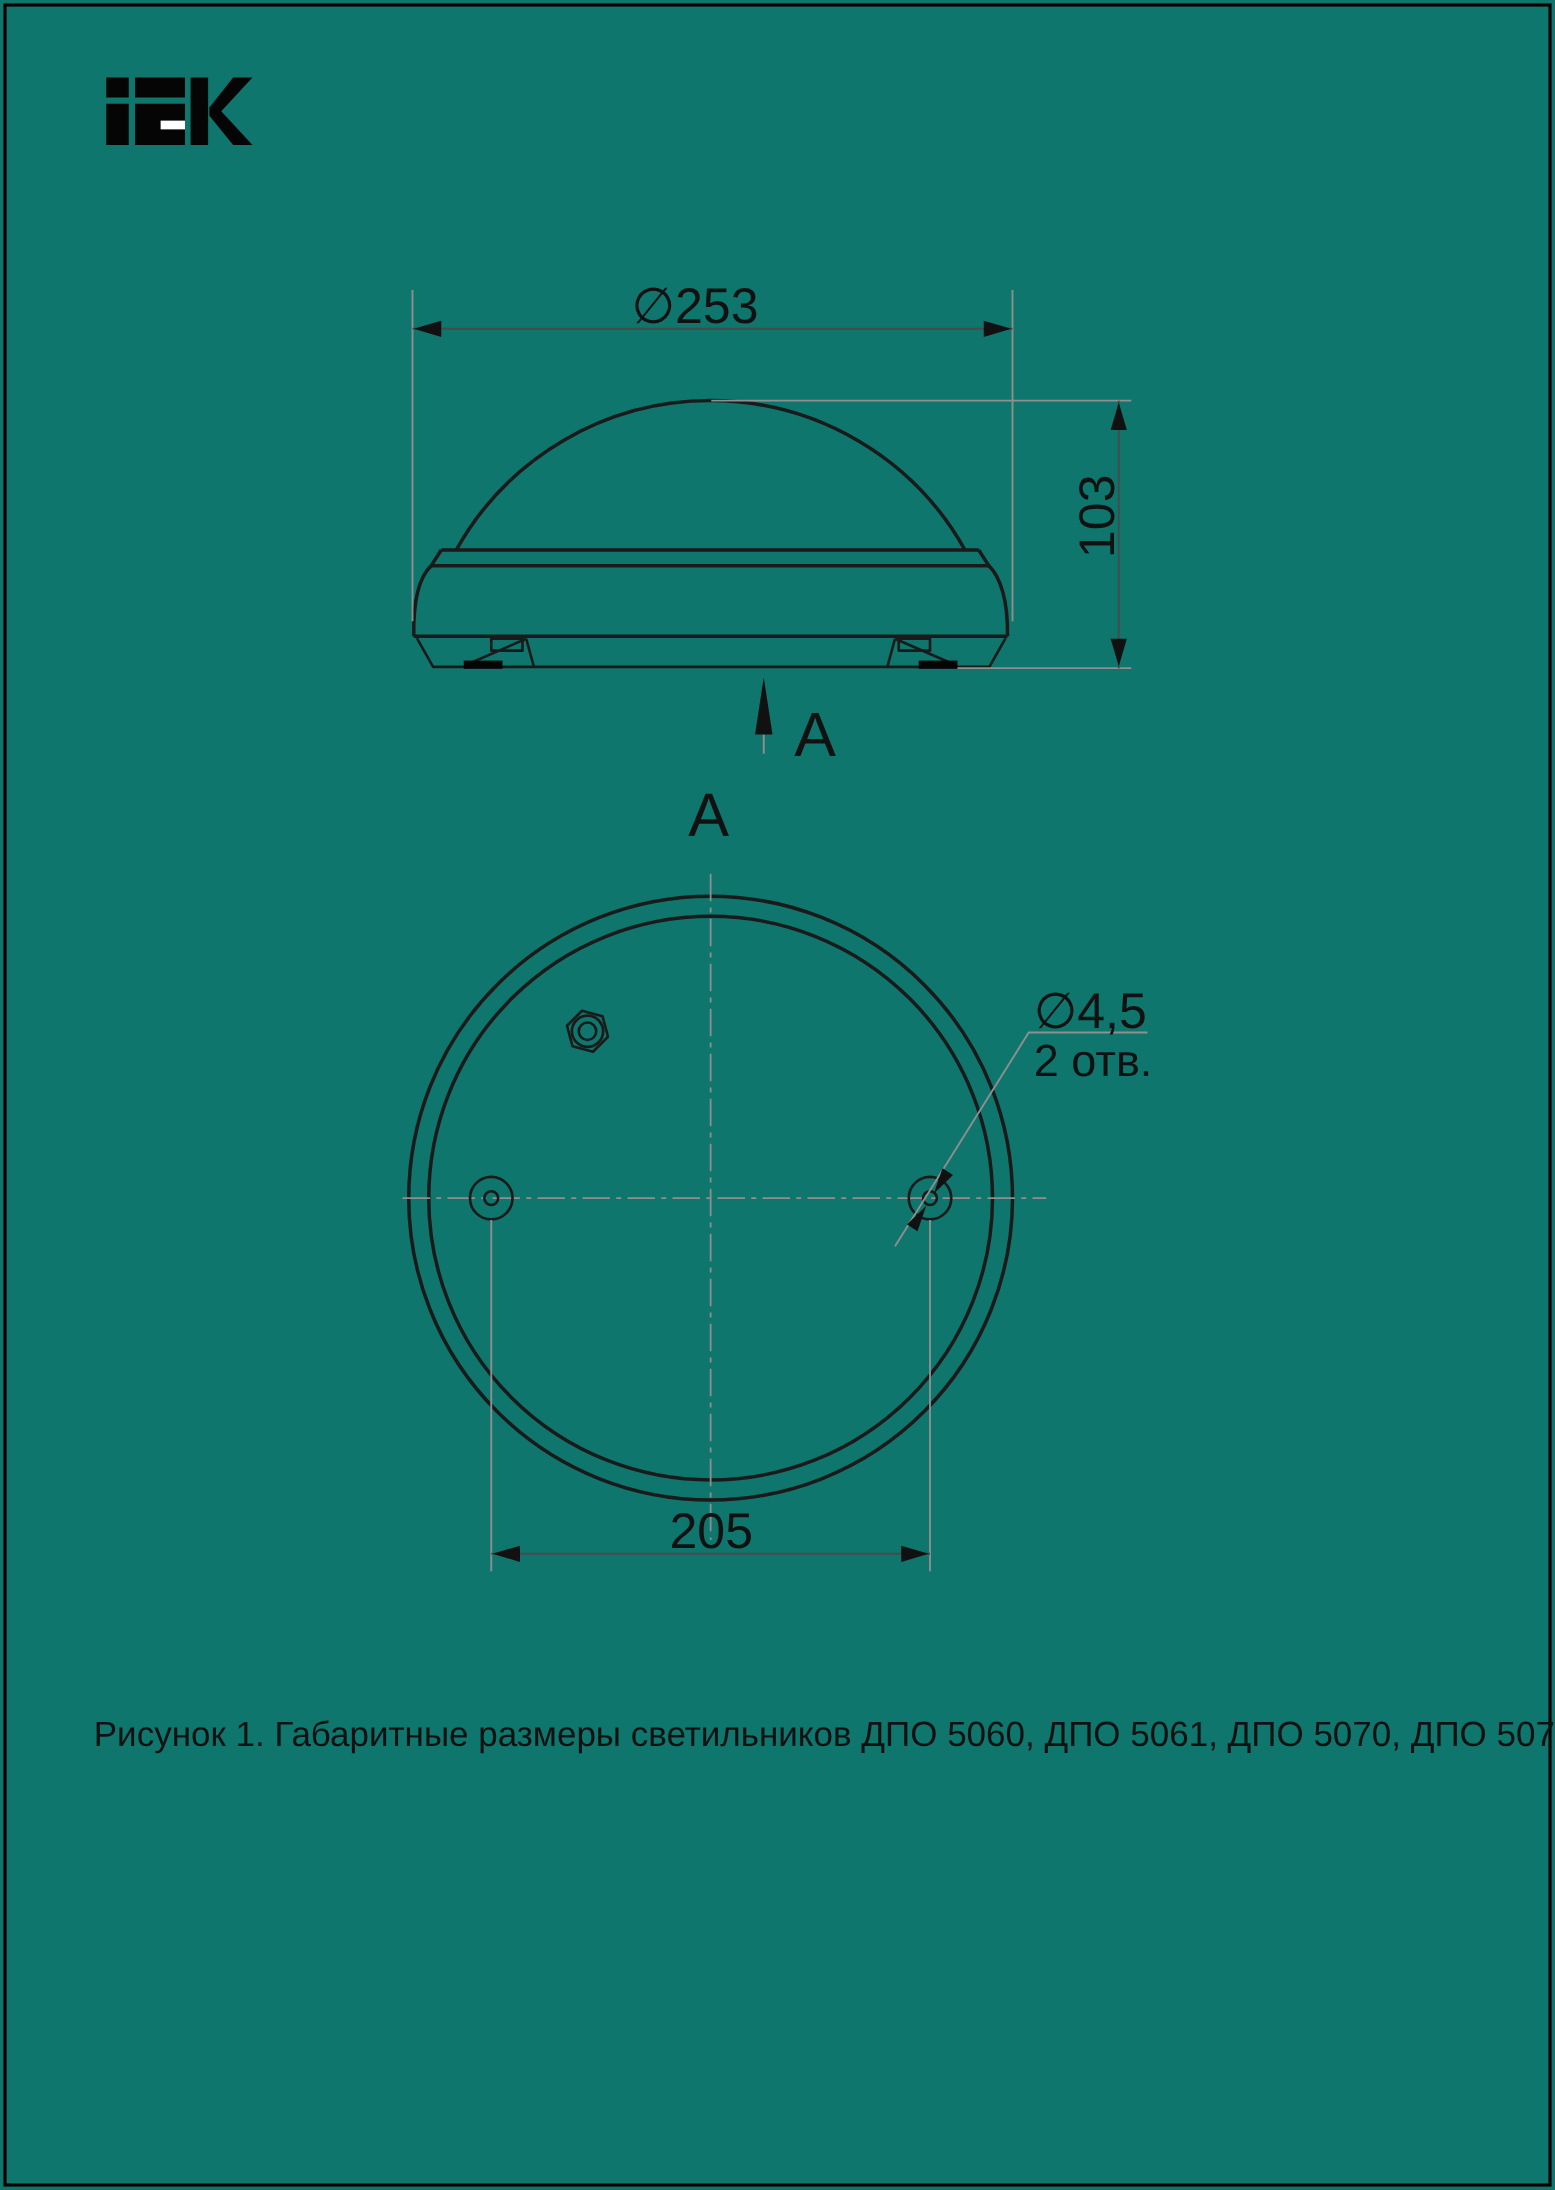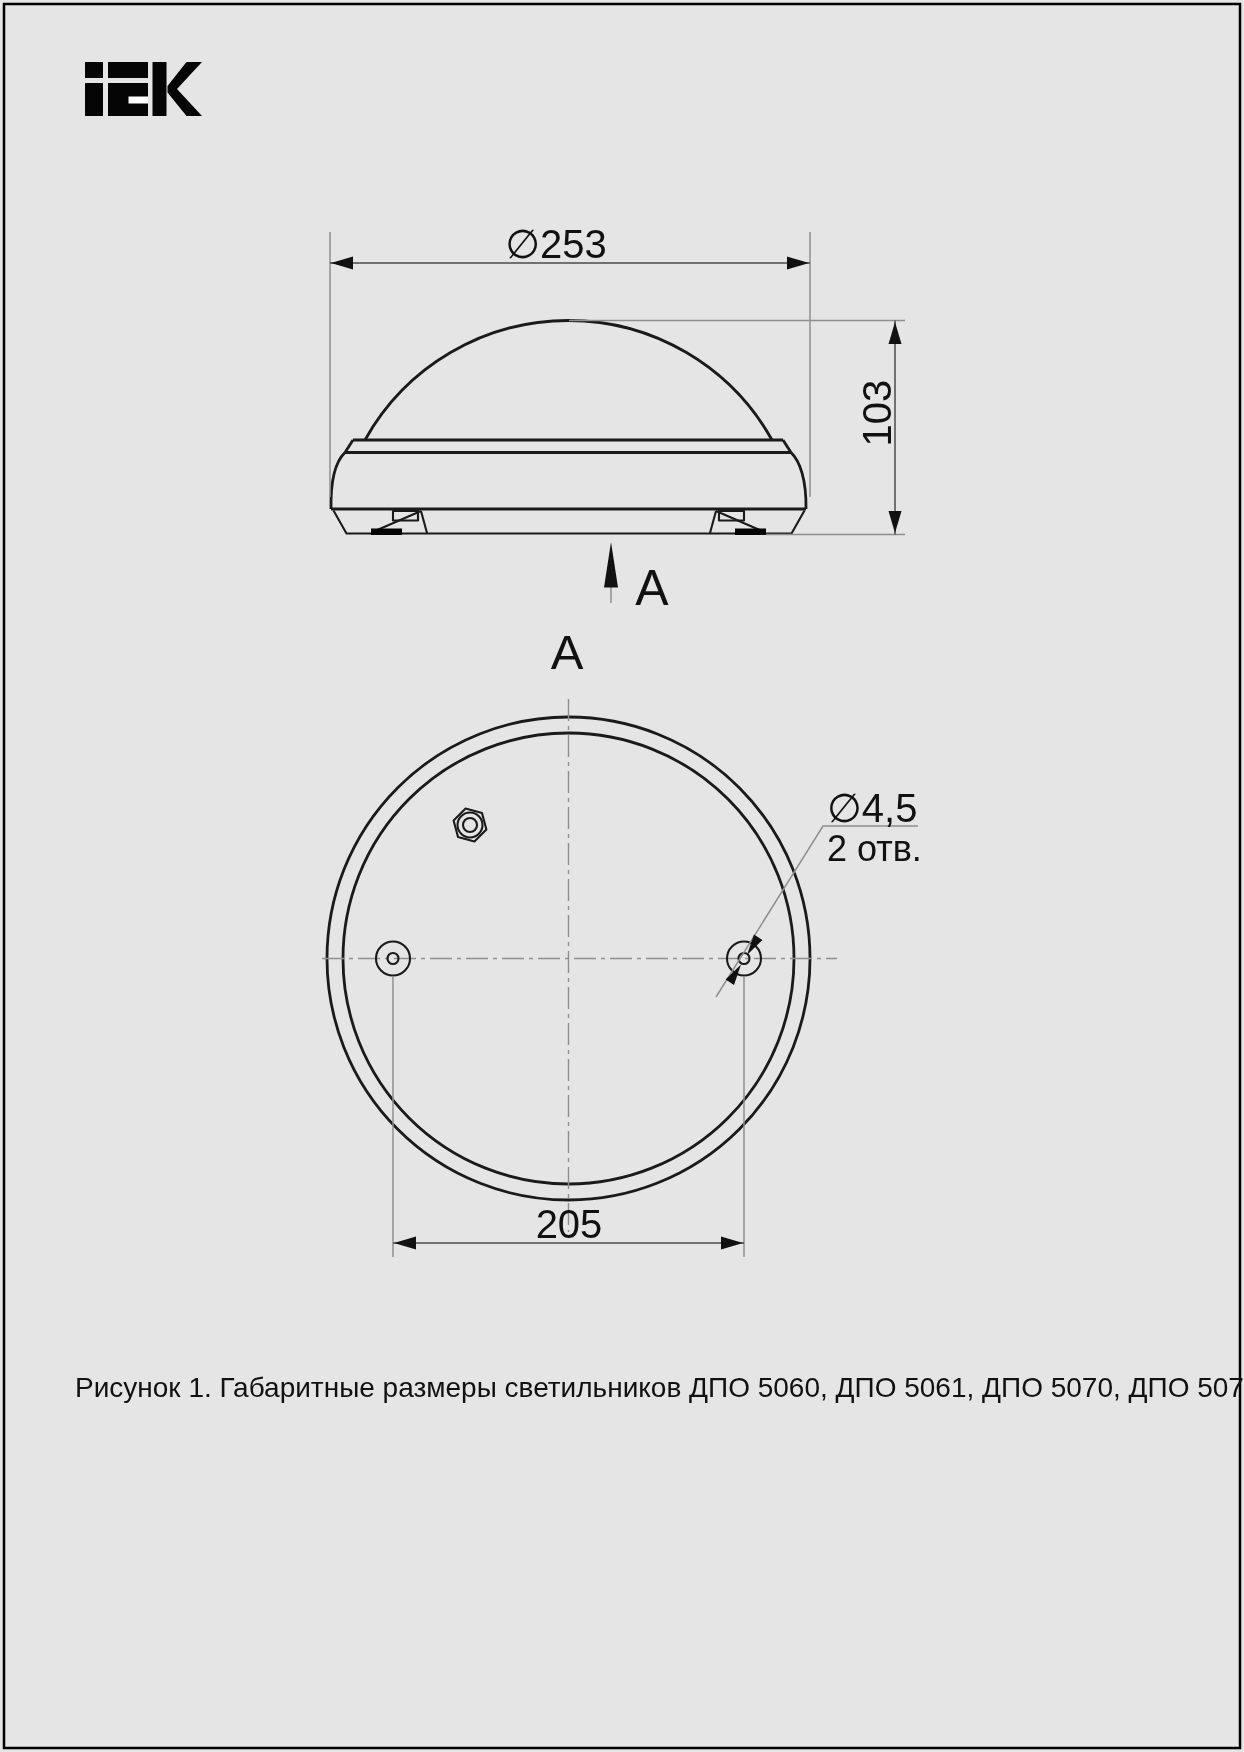--- a/index.html
+++ b/index.html
@@ -1,16 +1,16 @@
 <!DOCTYPE html>
 <html><head>
 <meta charset="utf-8">
 <style>
   html,body{margin:0;padding:0;background:#ffffff;}
-  .page{position:relative;width:1244px;height:1752px;background:#e5e5e5;overflow:hidden;}
+  .page{position:relative;width:1244px;height:1752px;background:#0f766e;overflow:hidden;}
   svg{display:block;}
   .ln  {stroke:#1a1a1a;stroke-width:2.8;fill:none;stroke-linejoin:round;}
   .ln2 {stroke:#1a1a1a;stroke-width:2.1;fill:none;stroke-linejoin:round;}
   .dim {stroke:#4a4a4a;stroke-width:1.5;fill:none;}
   .thin{stroke:#8f8f8f;stroke-width:1.5;fill:none;}
   .cl  {stroke:#8f8f8f;stroke-width:1.4;fill:none;stroke-dasharray:22 5 4 5;}
   .arr {fill:#111111;stroke:none;}
   .solid{fill:#050505;stroke:none;}
   .txt {font-family:"Liberation Sans","DejaVu Sans",sans-serif;fill:#111111;}
   .t40{font-size:40px;}

